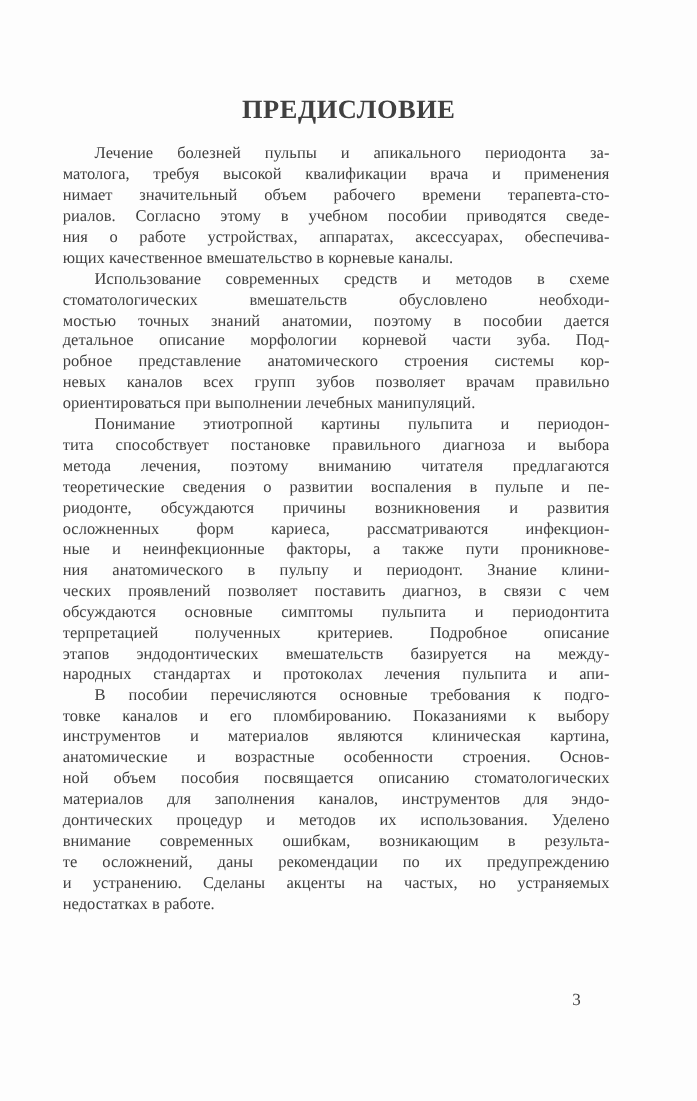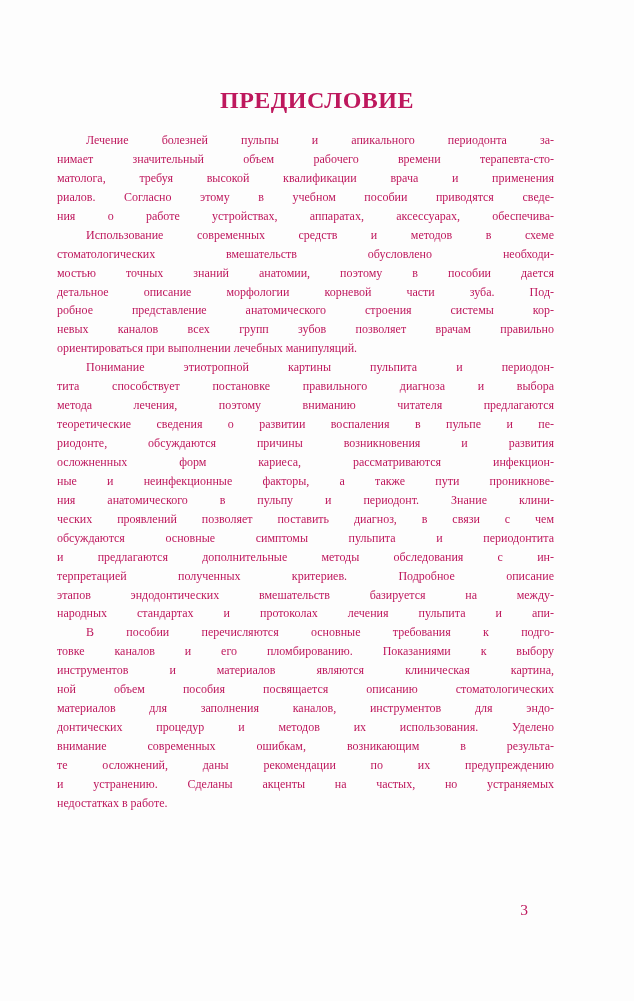--- a/index.html
+++ b/index.html
@@ -25,21 +25,21 @@
     text-align: center;
     font-size: 24px;
     font-weight: bold;
     letter-spacing: 0.5px;
   }
   .body-text {
     position: absolute;
     left: 57px;
     top: 131px;
     width: 497px;
-    font-size: 12px;
+    font-size: 15px;
   }
   .line {
     height: 18.95px;
     line-height: 18.95px;
     text-align: justify;
     text-align-last: justify;
     white-space: normal;
   }
   .line.first {
     text-indent: 29px;
@@ -53,53 +53,54 @@
     top: 900px;
     width: 24px;
     text-align: center;
     font-size: 15.5px;
     line-height: 19px;
   }
 </style>
 </head>
 <body>
 
-<div class="page" style="background: rgb(253, 253, 253); color: #be185d;">
+<div class="page" style="background: rgb(253, 253, 253); color: #404040;">
   <h1 class="title">ПРЕДИСЛОВИЕ</h1>
 
   <div class="body-text" id="body-text">
       <div class="line first">Лечение болезней пульпы и апикального периодонта за-</div>
+      <div class="line">матолога, требуя высокой квалификации врача и применения</div>
       <div class="line">нимает значительный объем рабочего времени терапевта-сто-</div>
-      <div class="line">матолога, требуя высокой квалификации врача и применения</div>
       <div class="line">риалов. Согласно этому в учебном пособии приводятся сведе-</div>
       <div class="line">ния о работе устройствах, аппаратах, аксессуарах, обеспечива-</div>
+      <div class="line last">ющих качественное вмешательство в корневые каналы.</div>
       <div class="line first">Использование современных средств и методов в схеме</div>
       <div class="line">стоматологических вмешательств обусловлено необходи-</div>
       <div class="line">мостью точных знаний анатомии, поэтому в пособии дается</div>
       <div class="line">детальное описание морфологии корневой части зуба. Под-</div>
       <div class="line">робное представление анатомического строения системы кор-</div>
       <div class="line">невых каналов всех групп зубов позволяет врачам правильно</div>
       <div class="line last">ориентироваться при выполнении лечебных манипуляций.</div>
       <div class="line first">Понимание этиотропной картины пульпита и периодон-</div>
       <div class="line">тита способствует постановке правильного диагноза и выбора</div>
       <div class="line">метода лечения, поэтому вниманию читателя предлагаются</div>
       <div class="line">теоретические сведения о развитии воспаления в пульпе и пе-</div>
       <div class="line">риодонте, обсуждаются причины возникновения и развития</div>
       <div class="line">осложненных форм кариеса, рассматриваются инфекцион-</div>
       <div class="line">ные и неинфекционные факторы, а также пути проникнове-</div>
       <div class="line">ния анатомического в пульпу и периодонт. Знание клини-</div>
       <div class="line">ческих проявлений позволяет поставить диагноз, в связи с чем</div>
       <div class="line">обсуждаются основные симптомы пульпита и периодонтита</div>
-      <div class="line">и предлагаются дополнительные методы обследования с ин-</div>
       <div class="line">терпретацией полученных критериев. Подробное описание</div>
       <div class="line">этапов эндодонтических вмешательств базируется на между-</div>
       <div class="line">народных стандартах и протоколах лечения пульпита и апи-</div>
       <div class="line first">В пособии перечисляются основные требования к подго-</div>
       <div class="line">товке каналов и его пломбированию. Показаниями к выбору</div>
       <div class="line">инструментов и материалов являются клиническая картина,</div>
+      <div class="line">анатомические и возрастные особенности строения. Основ-</div>
       <div class="line">ной объем пособия посвящается описанию стоматологических</div>
       <div class="line">материалов для заполнения каналов, инструментов для эндо-</div>
       <div class="line">донтических процедур и методов их использования. Уделено</div>
       <div class="line">внимание современных ошибкам, возникающим в результа-</div>
       <div class="line">те осложнений, даны рекомендации по их предупреждению</div>
       <div class="line">и устранению. Сделаны акценты на частых, но устраняемых</div>
       <div class="line last">недостатках в работе.</div>
     </div>
 
   <div class="folio">3</div>

